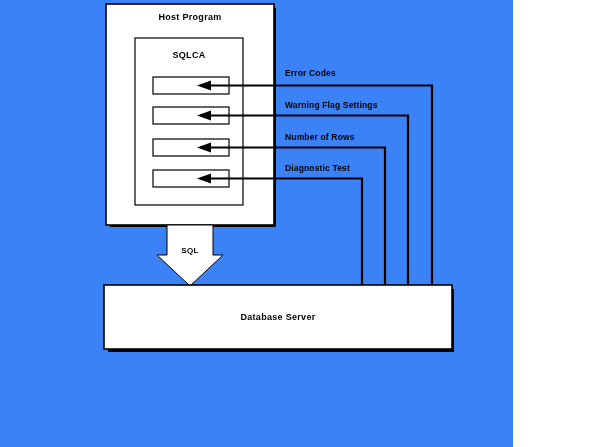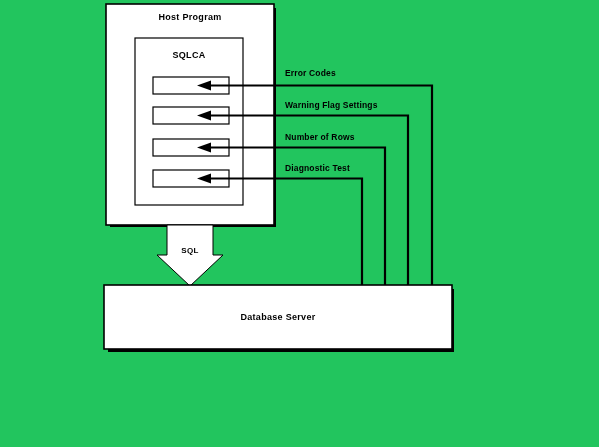--- a/index.html
+++ b/index.html
@@ -6,24 +6,25 @@
   html, body {
     margin: 0;
     padding: 0;
     background: #ffffff;
   }
   body {
     font-family: "Liberation Sans", sans-serif;
   }
   #canvas {
     position: relative;
-    width: 599px;
+    width: 485px;
     height: 447px;
-    background: #22c55e;
+    background: #3b82f6;
     overflow: hidden;
+    padding-left: 28px;
   }
   #diagram-svg {
     position: absolute;
     left: 0;
     top: 0;
     width: 605px;
     height: 447px;
   }
   .dgm-label {
     font-family: "Liberation Sans", sans-serif;

